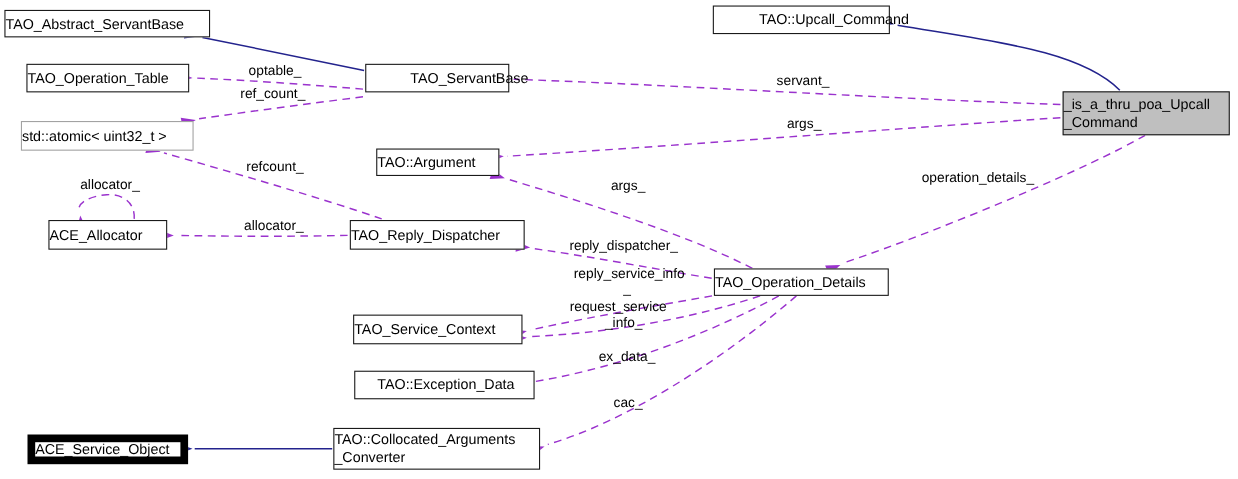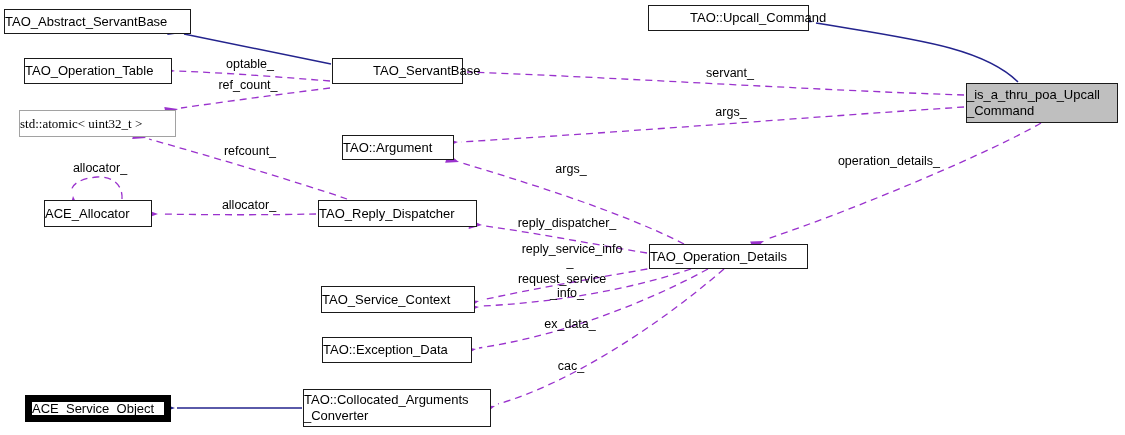--- a/index.html
+++ b/index.html
@@ -19,21 +19,21 @@
     font-family:"Liberation Sans", sans-serif;
     font-size:12.5px;fill:#000000;text-anchor:middle;
   }
   .node{
     position:absolute;box-sizing:border-box;
     background:#ffffff;border:1px solid #1a1a1a;
     display:flex;flex-direction:column;align-items:flex-start;justify-content:center;
     font-size:13px;color:#000;text-align:center;line-height:1.2;
     white-space:nowrap;
   }
-  .node--external{border-color:#a2a2a2;font-family:Liberation Serif, serif;}
+  .node--external{border-color:#a2a2a2;}
   .node--truncated{border:7px solid #000000;}
   .node--current{background:#bfbfbf;border:1.5px solid #1a1a1a;}
 </style>
 </head>
 <body>
 
 <div class="canvas">
 
   <svg class="edges" viewBox="0 0 1125 435">
 
@@ -112,21 +112,21 @@
   </div>
   <div class="node" style="left:342px;top:135px;width:112px;height:25px;">
     <span>TAO::Argument</span>
   </div>
   <div class="node" style="left:318px;top:200px;width:159px;height:27px;">
     <span>TAO_Reply_Dispatcher</span>
   </div>
   <div class="node" style="left:321px;top:286px;width:154px;height:27px;">
     <span>TAO_Service_Context</span>
   </div>
-  <div class="node" style="left:322px;top:337px;width:150px;height:26px;">
+  <div class="node" style="left:322px;top:337px;width:164px;height:26px;padding-left:20px;">
     <span>TAO::Exception_Data</span>
   </div>
   <div class="node" style="left:303px;top:389px;width:188px;height:38px;">
     <span>TAO::Collocated_Arguments</span>
     <span>_Converter</span>
   </div>
   <div class="node" style="left:649px;top:244px;width:159px;height:25px;">
     <span>TAO_Operation_Details</span>
   </div>
   <div class="node" style="left:648px;top:5px;width:161px;height:26px;padding-left:41px;">

